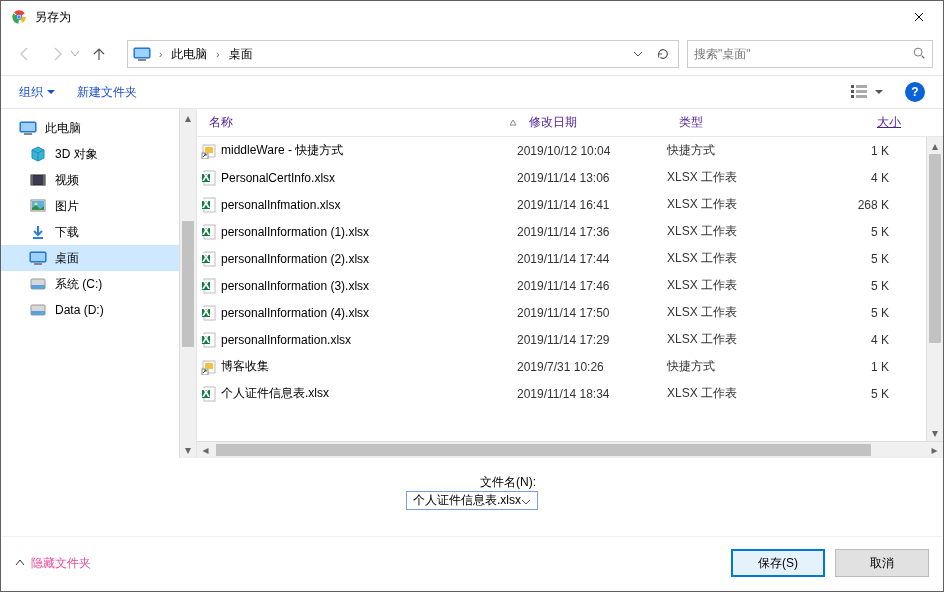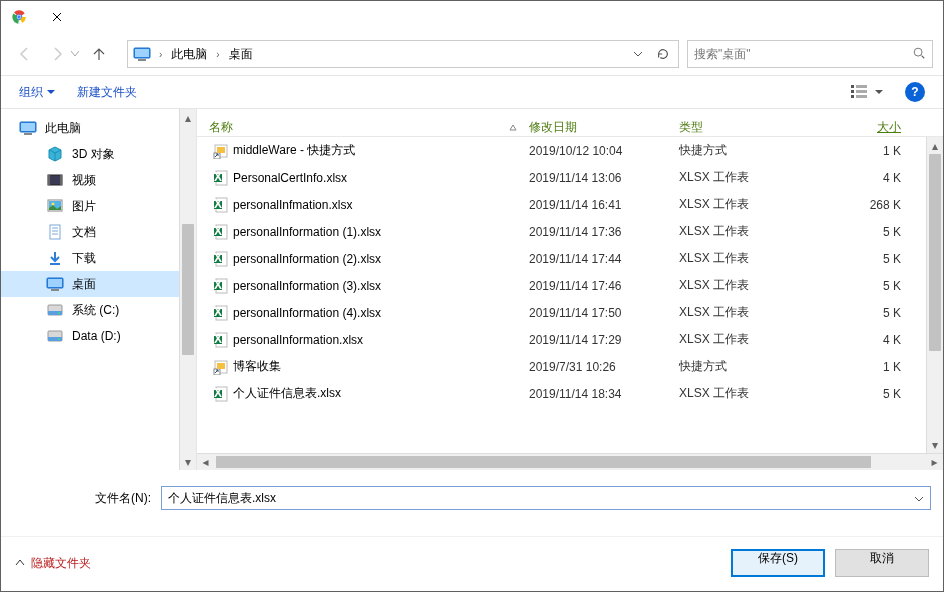--- a/index.html
+++ b/index.html
@@ -28,77 +28,78 @@
 .searchbox svg { width:14px; height:14px; }
 .toolrow { height: 34px; border-top:1px solid #e5e5e5; border-bottom:1px solid #e5e5e5; background:#fff; display:flex; align-items:center; padding: 0 18px; gap: 22px; }
 .toolbtn { display:flex; align-items:center; gap:4px; color:#1a4fc8; font-size:13px; }
 .toolrow .spacer { flex:1; }
 .viewbtn { display:flex; align-items:center; gap:4px; color:#444; }
 .helpbtn { width:20px; height:20px; border-radius:50%; background:#0a64d8; color:#fff; display:flex; align-items:center; justify-content:center; font-size:12px; font-weight:bold; }
 .body { flex:1; display:flex; overflow:hidden; }
 .navpane { width: 196px; display:flex; border-right: 1px solid #e5e5e5; }
 .tree { flex:1; overflow:hidden; padding-top:6px; }
 .tree .item { height:26px; display:flex; align-items:center; padding-left: 18px; gap:8px; }
-.tree .item.sub { padding-left: 45px; }
+.tree .item.sub { padding-left: 28px; }
 .tree .item.selected { background:#cde8ff; }
 .tree .icon { width:18px; height:18px; display:flex; align-items:center; justify-content:center; }
 .tree .label { font-size:12px; }
 .vscroll { width:17px; background:#f0f0f0; border-left:1px solid #ddd; position:relative; }
 .vscroll .up, .vscroll .down { height:17px; display:flex; align-items:center; justify-content:center; color:#666; }
 .vscroll .track { position:absolute; top:17px; bottom:17px; left:0; right:0; }
 .vscroll .thumb { position:absolute; left:2px; right:2px; background:#c2c2c2; border-radius:1px; }
 .listarea { flex:1; display:flex; flex-direction:column; overflow:hidden; }
-.colhdr { height:28px; display:flex; align-items:flex-end; border-bottom:1px solid #e8e8e8; padding-left:12px; color:#4d7c0f; }
+.colhdr { height:28px; display:flex; align-items:center; border-bottom:1px solid #e8e8e8; padding-left:12px; color:#4c1d95; }
 .colhdr .c-name { width:320px; display:flex; align-items:center; gap:6px; }
 .colhdr .c-date { width:150px; }
 .colhdr .c-type { width:150px; }
 .colhdr .c-size { width:72px; text-align:right;text-decoration:underline; }
 .filelist { flex:1; overflow:hidden; display:flex; }
 .files { flex:1; }
-.frow { height:27px; display:flex; align-items:center; padding-left:12px; }
+.frow { height:27px; display:flex; align-items:center; }
 .frow .ic { width:24px; display:flex; align-items:center; justify-content:center; }
 .frow .nm { width:296px; white-space:nowrap; overflow:hidden; text-overflow:ellipsis; }
 .frow .dt { width:150px; color:#333; }
 .frow .tp { width:150px; color:#333; }
 .frow .sz { width:72px; text-align:right; color:#333; }
 .hscroll { height:17px; background:#f0f0f0; border-top:1px solid #ddd; display:flex; align-items:center; }
 .hscroll .btn { width:17px; height:17px; display:flex; align-items:center; justify-content:center; color:#666; }
 .hscroll .track { flex:1; position:relative; height:100%; }
 .hscroll .thumb { position:absolute; top:2px; bottom:2px; left:2px; width:92%; background:#c2c2c2; }
 .bottom { padding: 16px 12px 6px 12px; }
-.fldrow { display:flex; align-items:center; margin-bottom:10px; }
+.fldrow { display:flex; align-items:center; margin-bottom:10px;flex-direction:column; }
 .fldrow .lbl { width:148px; text-align:right; padding-right:10px; }
 .fldrow .inp { flex:1; height:24px; border:1px solid #7a9ed8; padding:0 6px; display:flex; align-items:center; justify-content:space-between; background:#fff; }
 .fldrow .inp.sel { border-color:#a7a7a7; }
 .fldrow .inp .val { flex:1; }
 .fldrow .inp .chev { color:#555; }
 .footer { display:flex; align-items:center; padding: 12px 14px 14px 14px; border-top: 1px solid #f0f0f0; }
-.footer .hide { display:flex; align-items:center; gap:6px; color:#b91c1c; }
+.footer .hide { display:flex; align-items:center; gap:6px; color:#ec4899; }
 .footer .spacer { flex:1; }
-.footer .btn { width:94px; height:28px; border:1px solid #bcbcbc; background:#e1e1e1; display:flex; justify-content:center; margin-left:10px; }
+.footer .btn { width:94px; height:28px; border:1px solid #bcbcbc; background:#e1e1e1; display:flex; align-items:center; justify-content:center; margin-left:10px; }
 .footer .btn.primary { border:1px solid #0078d7; background:#e5f1fb; box-shadow: inset 0 0 0 1px #0078d7; }
 </style>
 </head>
 <body>
 
 <div class="dialog">
 
   <div class="titlebar">
     <span class="chrome-icon">
       <svg viewBox="0 0 24 24">
           <circle cx="12" cy="12" r="10" fill="#fff" stroke="#eee"></circle>
           <circle cx="12" cy="12" r="5" fill="#4285F4"></circle>
           <path d="M12 2a10 10 0 0 1 8.5 4.8L12 12 4.5 5.2A10 10 0 0 1 12 2z" fill="#EA4335"></path>
           <path d="M22 12a10 10 0 0 1-5.1 8.7L12 12h10z" fill="#FBBC05"></path>
           <path d="M2 12a10 10 0 0 0 9 9.95L12 12 3.5 6.8A10 10 0 0 0 2 12z" fill="#34A853"></path>
           <circle cx="12" cy="12" r="4" fill="#4285F4"></circle>
           <circle cx="12" cy="12" r="3.2" fill="#fff"></circle>
           <circle cx="12" cy="12" r="2.5" fill="#4285F4"></circle>
         </svg>
     </span>
+    <span class="title">另存为</span>
     <div class="close">
       <svg viewBox="0 0 10 10">
           <path d="M1 1 L9 9 M9 1 L1 9" stroke="#000" stroke-width="1"></path>
         </svg>
     </div>
   </div>
 
   <div class="navrow">
     <div class="navbtn disabled">
         <svg viewBox="0 0 16 16">
@@ -224,31 +225,20 @@
                   <rect x="2" y="3" width="12" height="9" fill="#54b4e8"></rect>
                   <circle cx="6" cy="6" r="1.5" fill="#ffe25a"></circle>
                   <path d="M2 10 L6 7 L10 11 L14 8 L14 12 L2 12 Z" fill="#3a8f3f"></path>
                 </svg>
               </span>
               <span class="label">图片</span>
             </div>
             <div class="item sub">
               <span class="icon">
                 <svg width="16" height="16" viewBox="0 0 16 16">
-                  <rect x="3" y="1" width="10" height="14" fill="#fff" stroke="#7aa8d8"></rect>
-                  <line x1="5" y1="4" x2="11" y2="4" stroke="#7aa8d8"></line>
-                  <line x1="5" y1="7" x2="11" y2="7" stroke="#7aa8d8"></line>
-                  <line x1="5" y1="10" x2="11" y2="10" stroke="#7aa8d8"></line>
-                </svg>
-              </span>
-              <span class="label">文档</span>
-            </div>
-            <div class="item sub">
-              <span class="icon">
-                <svg width="16" height="16" viewBox="0 0 16 16">
                   <path d="M8 2 L8 10 M4 7 L8 11 L12 7" fill="none" stroke="#2f7fd8" stroke-width="2"></path>
                   <line x1="3" y1="14" x2="13" y2="14" stroke="#2f7fd8" stroke-width="2"></line>
                 </svg>
               </span>
               <span class="label">下载</span>
             </div>
             <div class="item sub selected">
               <span class="icon">
                 <svg width="18" height="14" viewBox="0 0 18 14">
                   <rect x="1" y="1" width="16" height="10" rx="1" fill="#2d86e6" stroke="#196dc8"></rect>

